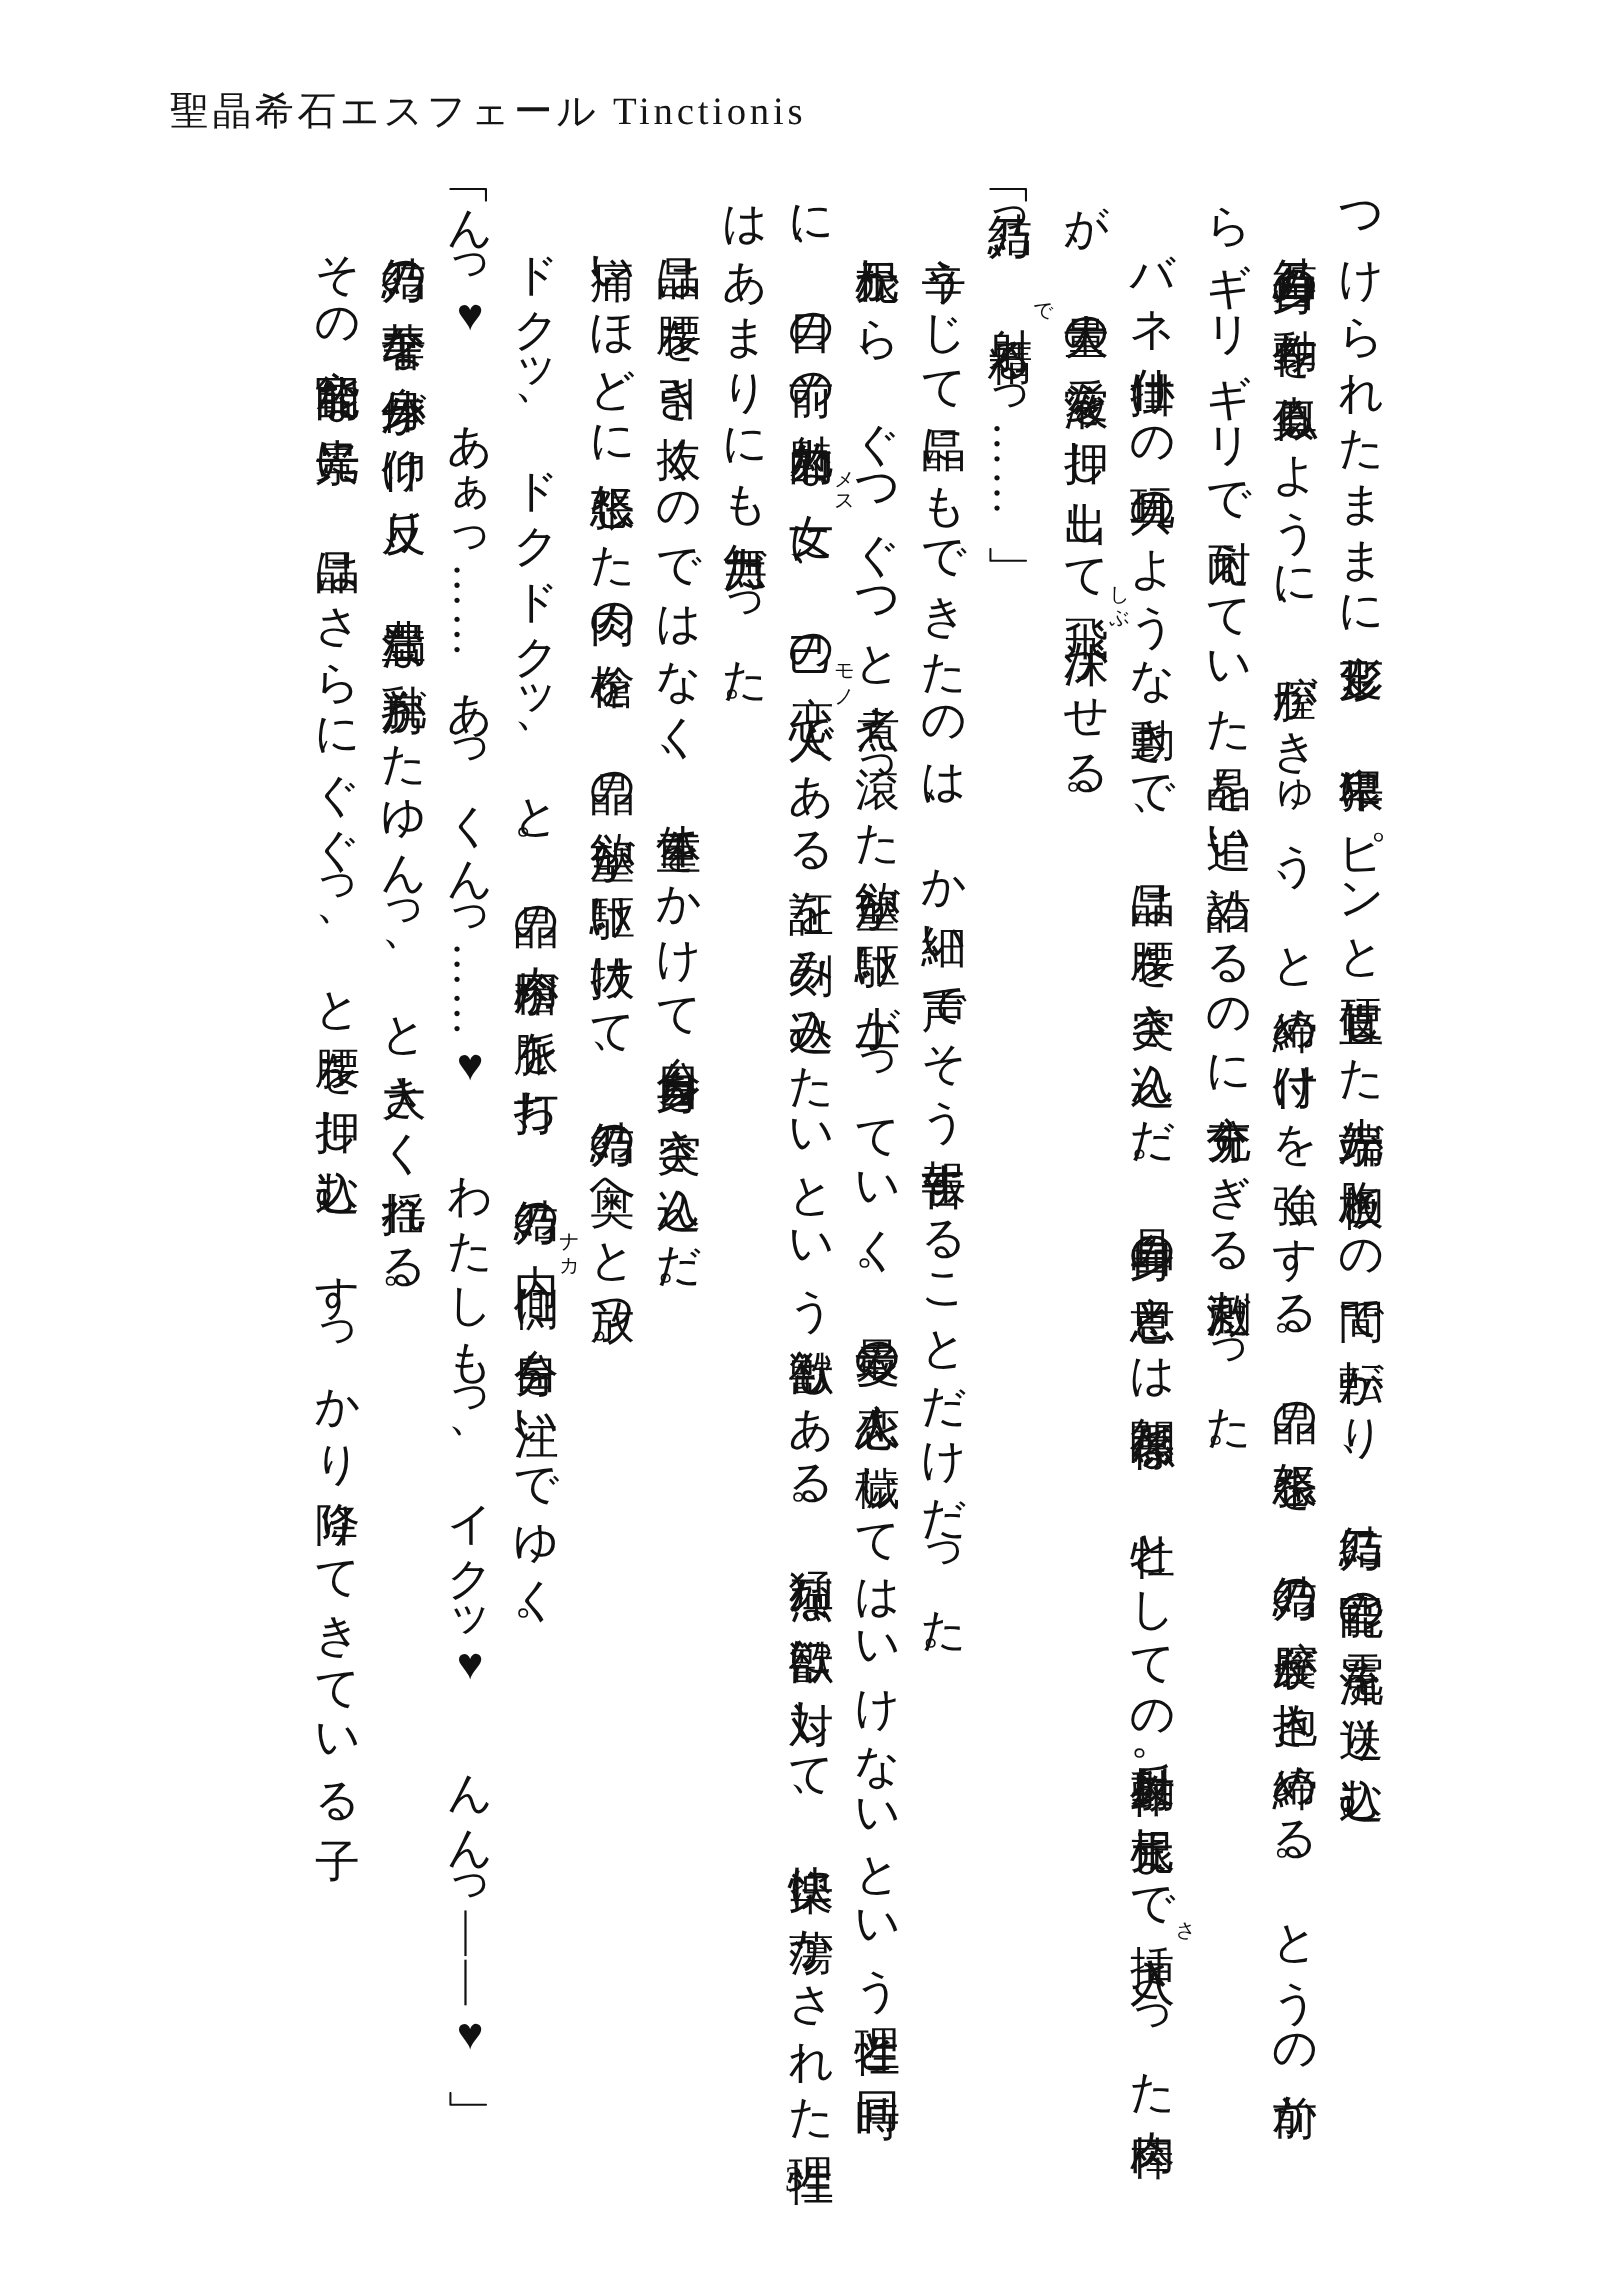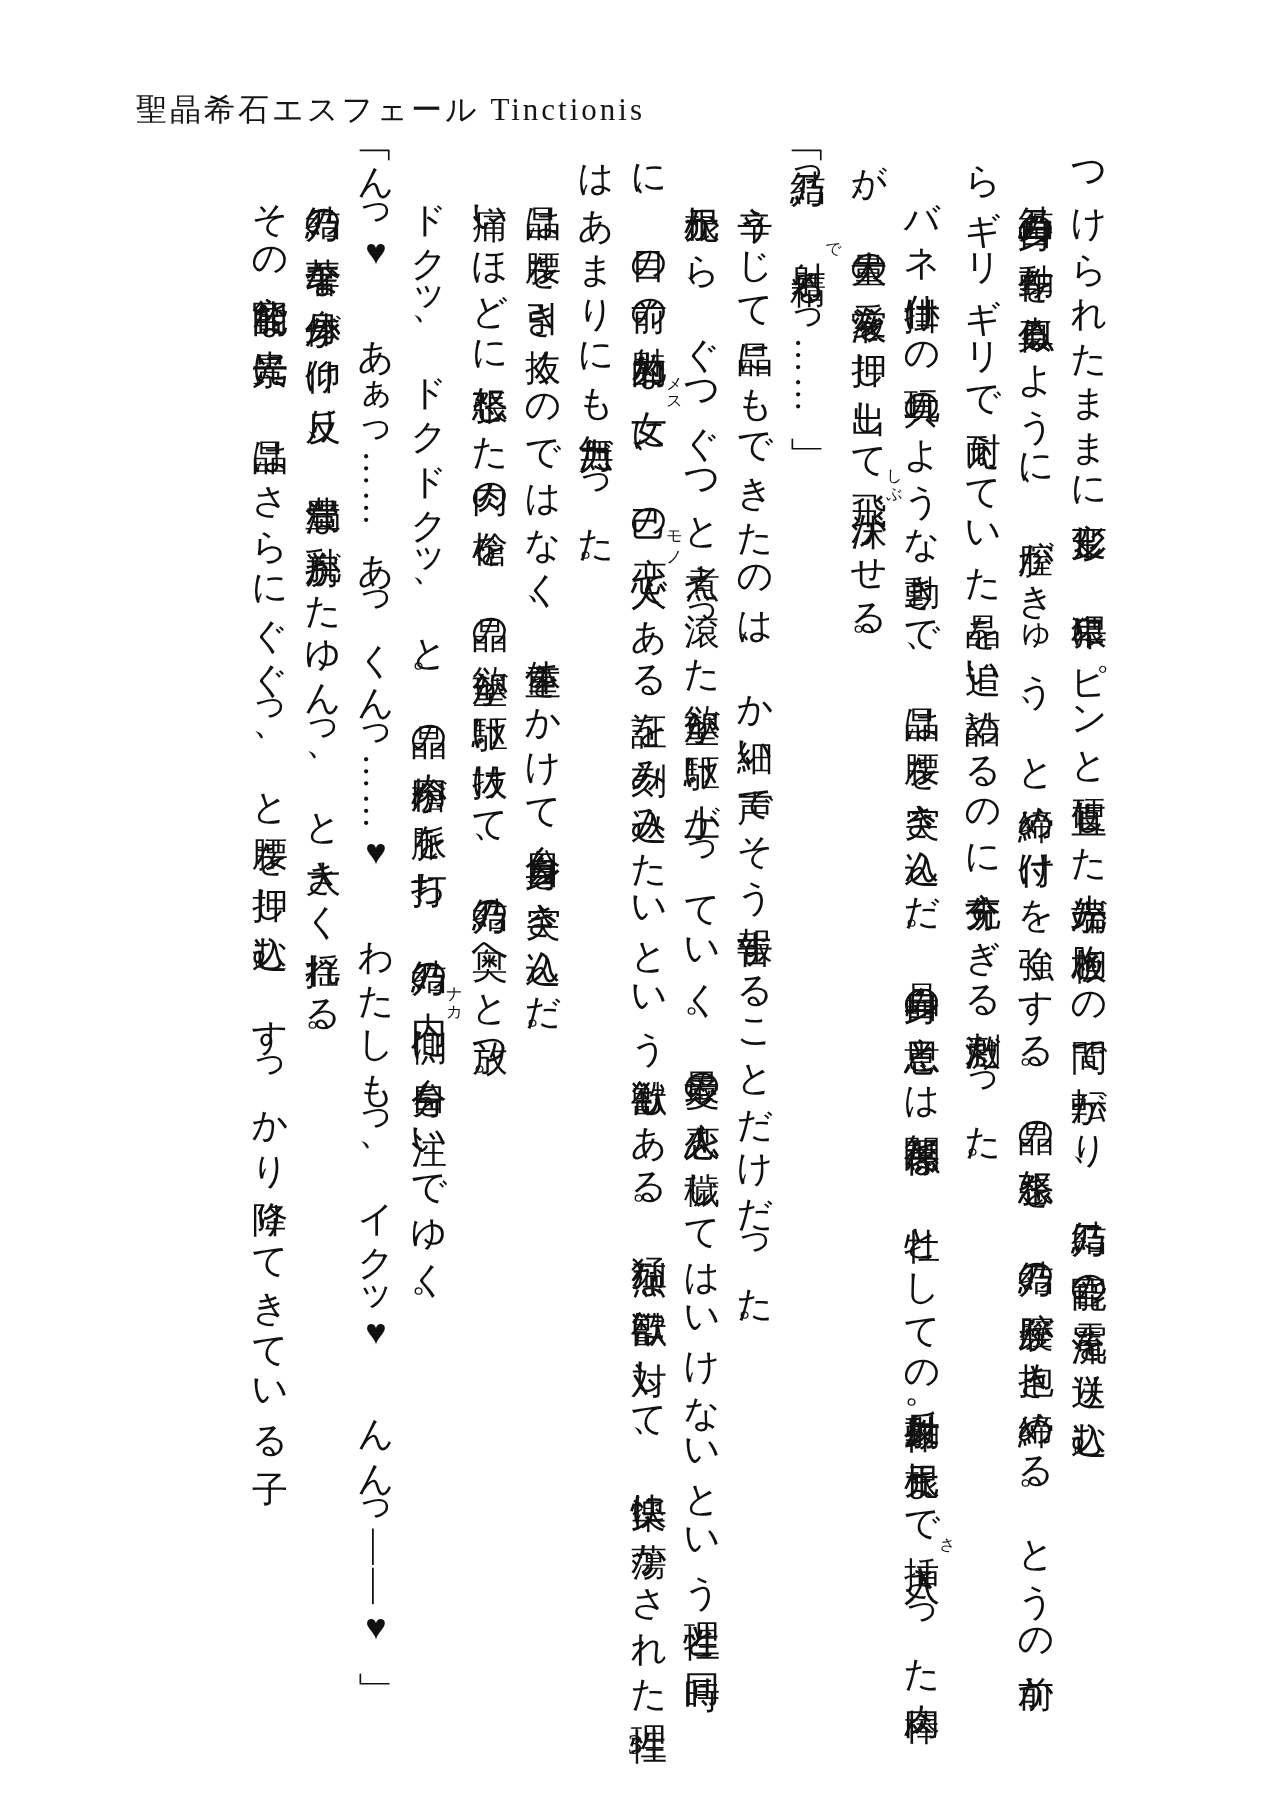--- a/index.html
+++ b/index.html
@@ -12,21 +12,21 @@
     width: 1280px;
     height: 1820px;
     background: #ffffff;
     color: #111111;
     font-family: "Liberation Serif", "DejaVu Serif", serif;
     overflow: hidden;
   }
   .running-header {
     position: absolute;
     left: 136px;
-    top: 89px;
+    top: 68px;
     font-size: 31px;
     letter-spacing: 3px;
     white-space: nowrap;
     color: #151515;
   }
   .text-block {
     position: absolute;
     top: 139px;
     right: 165px;
     height: 1582px;

